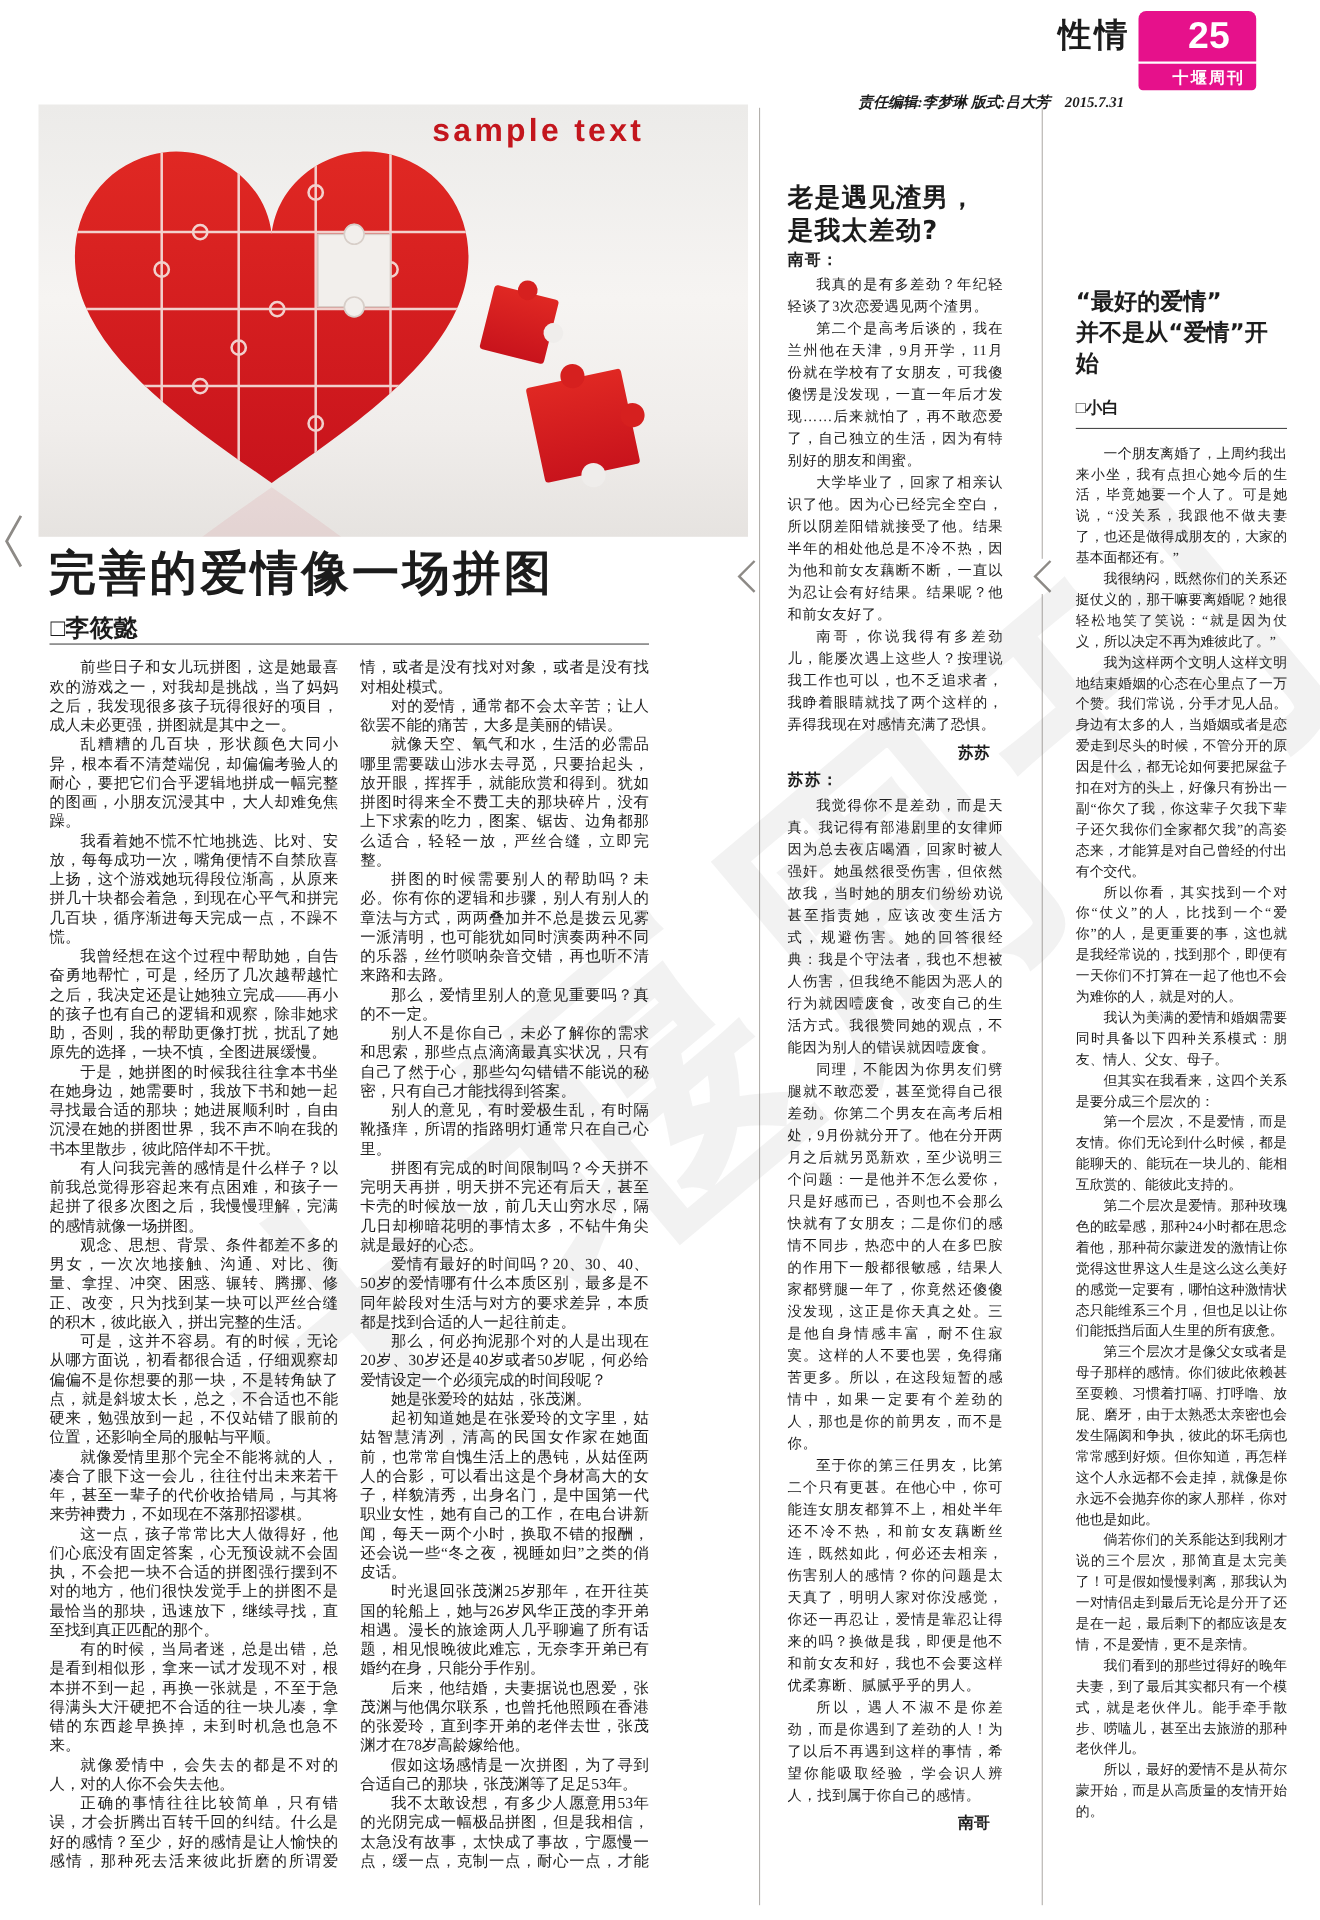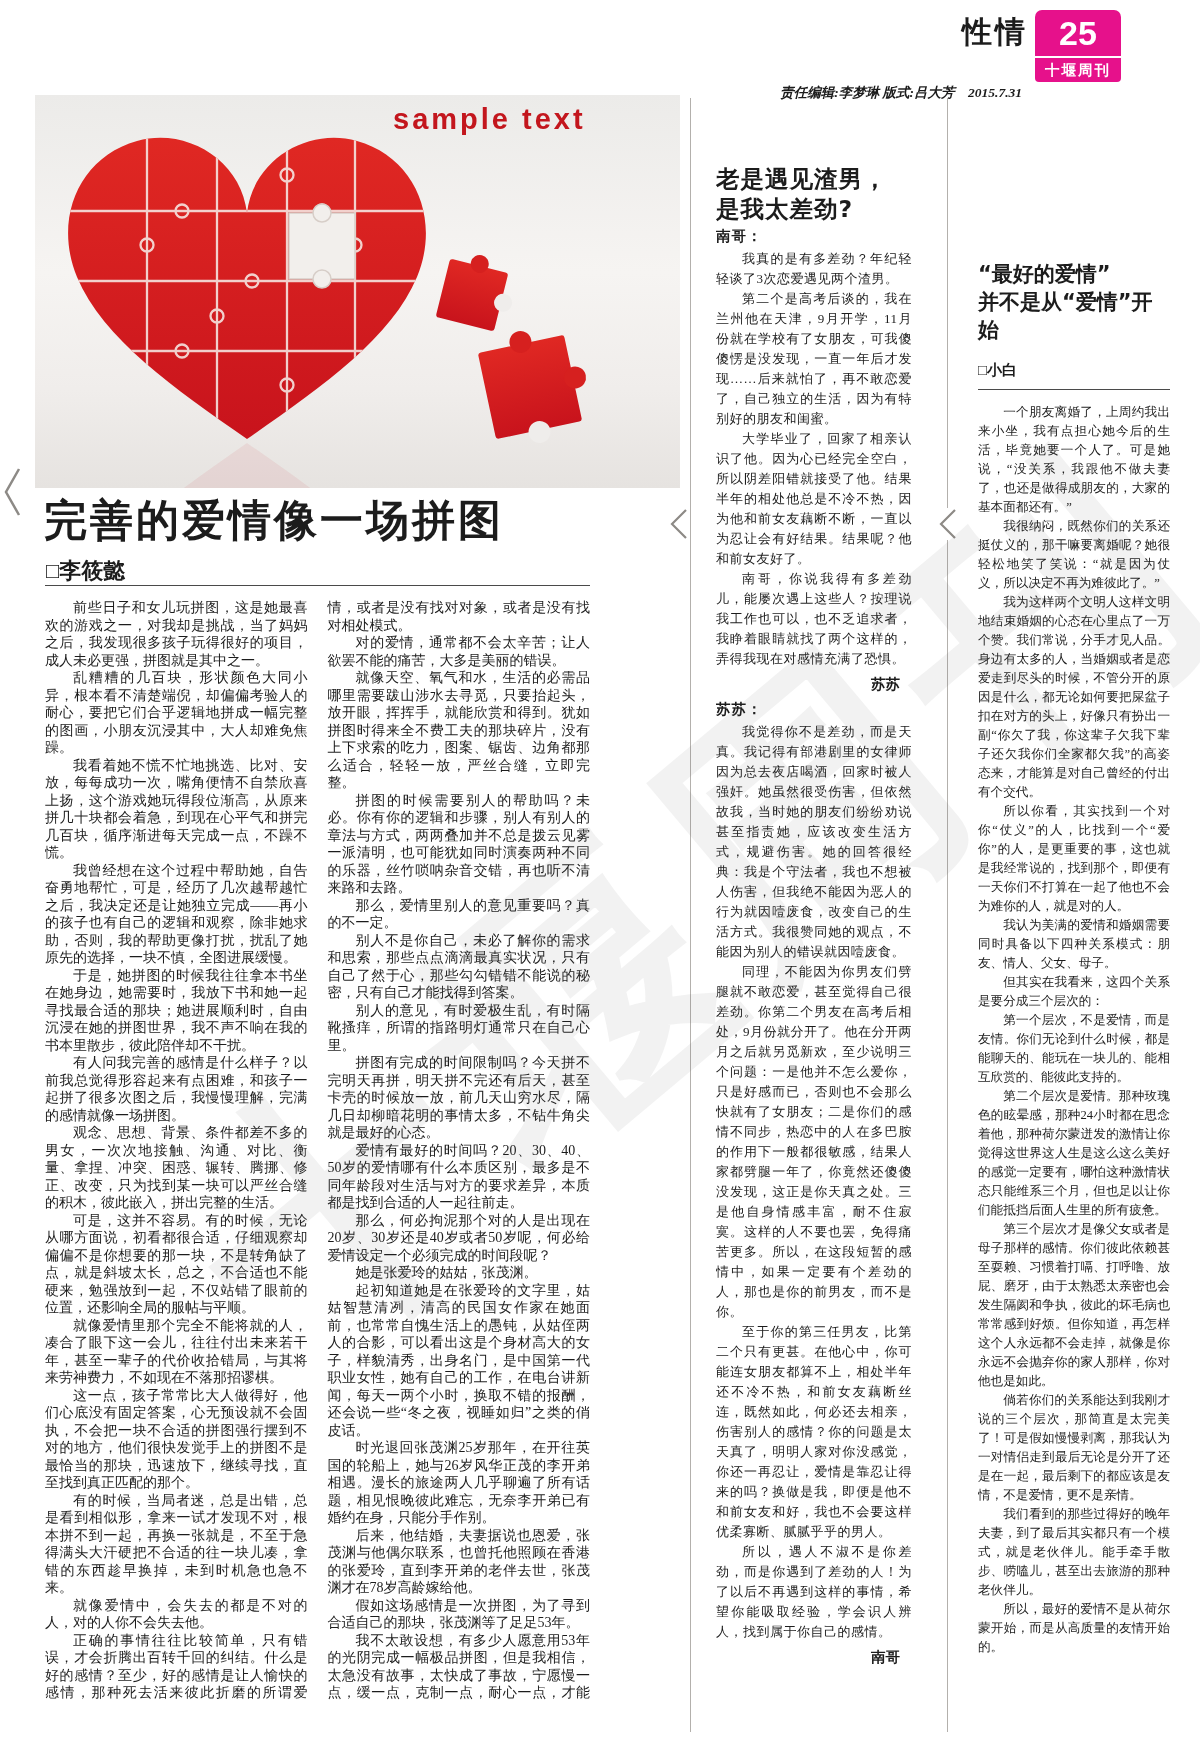--- a/index.html
+++ b/index.html
@@ -3,21 +3,21 @@
 <meta charset="utf-8">
 <style>
   html,body{margin:0;padding:0;}
   body{width:1200px;height:1745px;position:relative;background:#fff;overflow:hidden;
        font-family:"Liberation Serif","DejaVu Serif",serif;color:#1c1c1c;}
   .abs{position:absolute;}
   
   .hd-section{top:12px;right:172px;font-size:30px;font-weight:bold;letter-spacing:3px;
               font-family:"DejaVu Serif",serif;}
   .badge{left:1035px;width:86px;background:#e6118b;color:#fff;display:flex;
-         align-items:center;justify-content:center;font-family:"Liberation Sans",sans-serif;}
+         align-items:center;justify-content:center;font-family:"Liberation Sans",sans-serif;padding-left:21px;}
   .badge-num{top:10px;height:46px;font-size:34px;font-weight:bold;border-radius:7px 7px 0 0;}
   .badge-mast{top:58px;height:24px;font-size:14.5px;font-weight:bold;letter-spacing:2px;
               border-radius:0 0 4px 4px;}
   .hd-credit{top:60px;right:178px;font-size:13.5px;font-weight:bold;font-style:italic;
              white-space:nowrap;font-family:"Liberation Serif",serif;margin-top:24px;}
   .hd-credit span{margin-left:10px;}
   
   .hero{left:35px;top:95px;width:645px;height:393px;overflow:hidden;
         background:linear-gradient(180deg,#ecebe9 0%,#f6f4f2 45%,#f0edeb 75%,#e6e3e0 100%);text-align:right;}
   .hero svg{position:absolute;left:0;top:0;}

